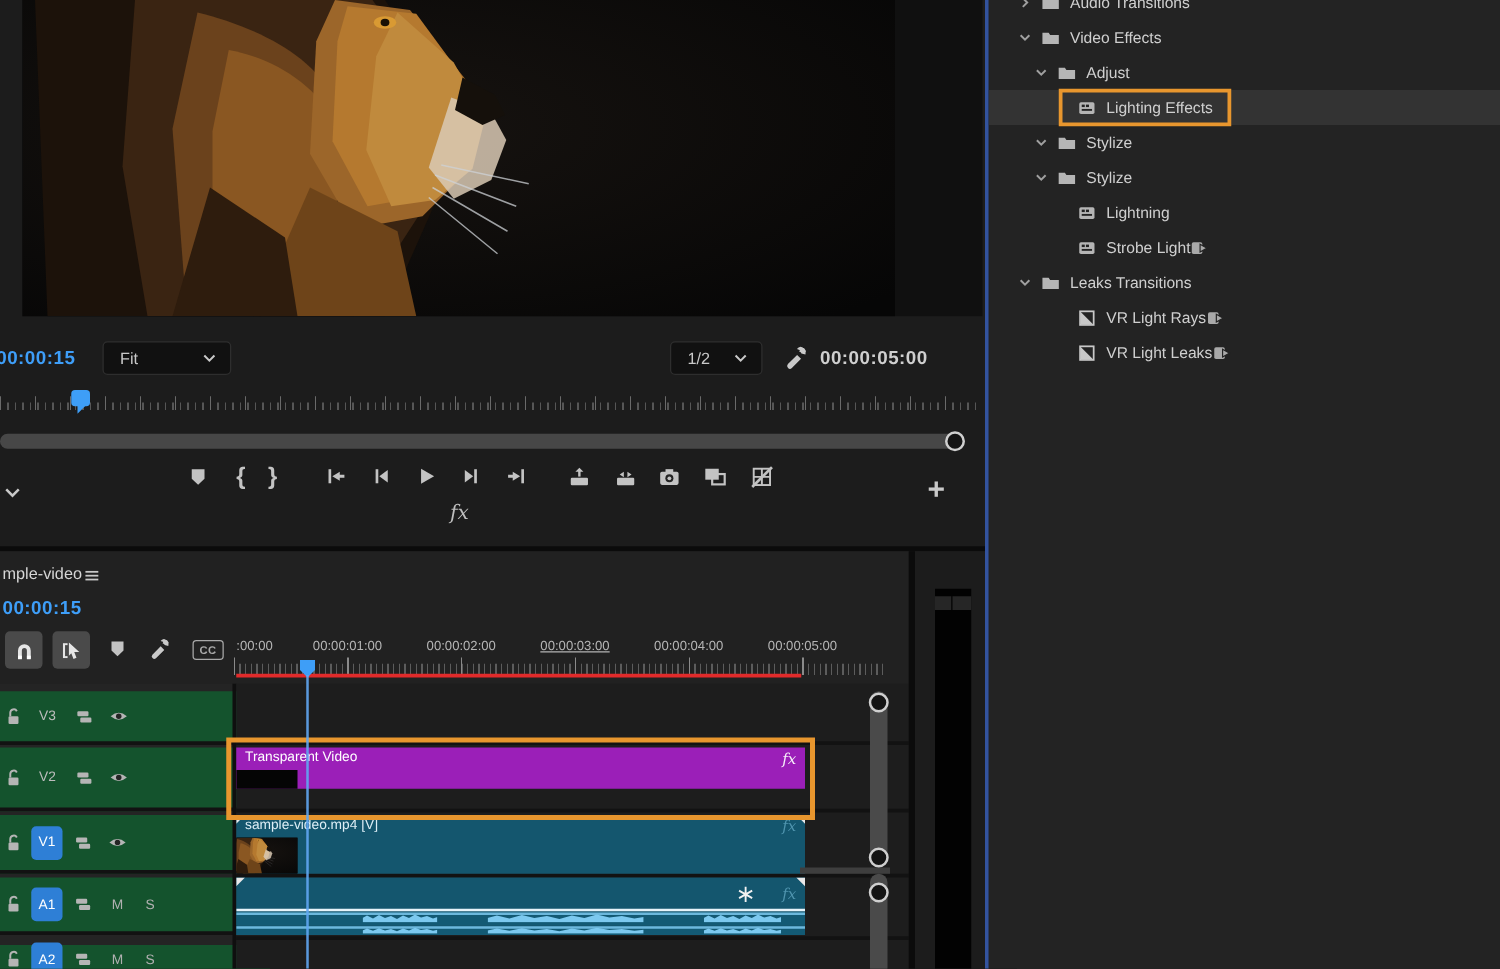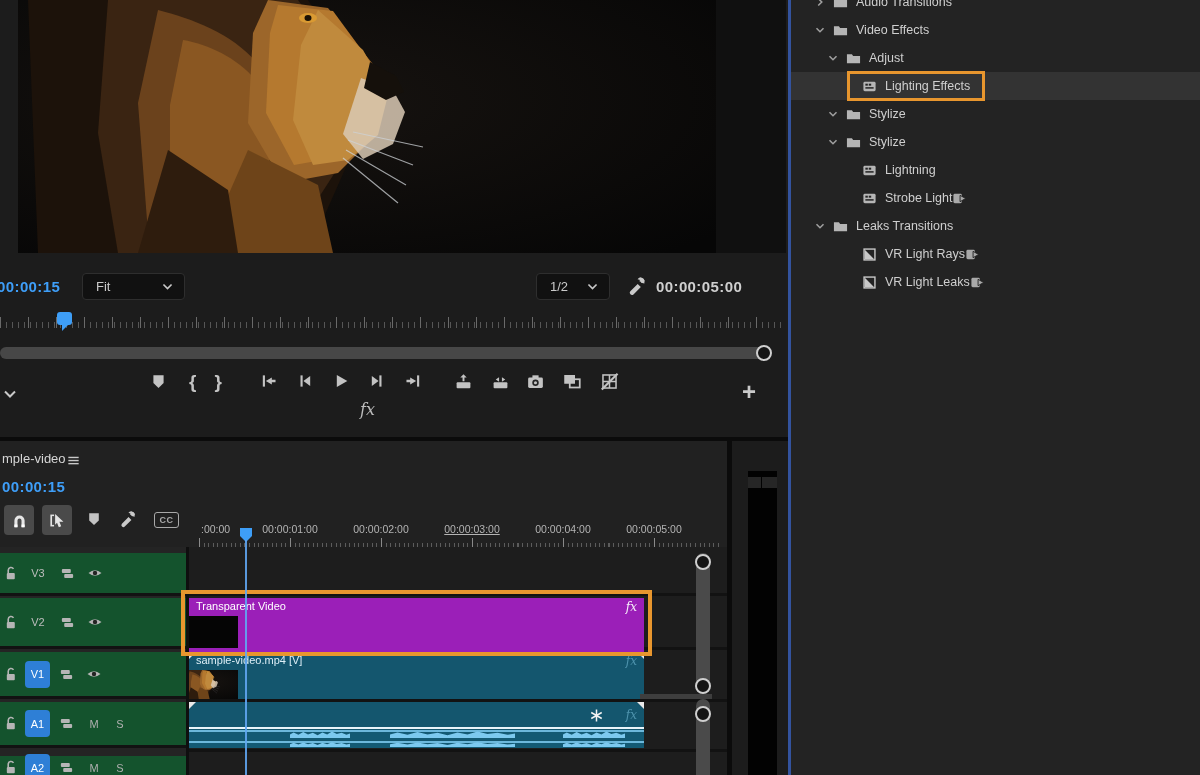--- a/index.html
+++ b/index.html
@@ -57,21 +57,21 @@
   
   #timeline { position:absolute; left:0; top:441px; width:727px; height:334px; background:#212121; }
   #tl-tab { position:absolute; left:2px; top:10px; color:#d6d6d6; font-size:13px; }
   #tl-menu { position:absolute; left:66px; top:12px; }
   #tl-tc { position:absolute; left:2px; top:37px; }
   .toolbtn { position:absolute; width:30px; height:30px; border-radius:4px; background:#4a4a4a;
              display:flex; align-items:center; justify-content:center; }
   .cc-box { position:absolute; left:154px; top:71px; width:25px; height:16px; border:1.6px solid #a9a9a9;
             border-radius:3px; color:#a9a9a9; font-size:9px; font-weight:bold; display:flex;
             align-items:center; justify-content:center; letter-spacing:.5px; }
-  #tl-ruler { position:absolute; left:201px; top:64px; width:538px; height:42px;margin-top:12px; }
+  #tl-ruler { position:absolute; left:189px; top:64px; width:538px; height:42px; }
   #tl-ruler .lab { position:absolute; top:6px; color:#b4b4b4; font-size:10.5px; white-space:nowrap; }
   #tl-ticks-min { position:absolute; left:-2px; top:26px; height:9px; width:520px;
      background:repeating-linear-gradient(90deg,#5c5c5c 0 1px,transparent 1px 4.55px); }
   #tl-ticks-maj { position:absolute; left:-2px; top:21px; height:14px; width:520px;
      background:repeating-linear-gradient(90deg,#8a8a8a 0 1px,transparent 1px 91px); }
   #render-bar { position:absolute; left:0; top:34px; width:452px; height:3px; background:#e12b2b; }
   #tl-playhead-head { position:absolute; left:239px; top:87px; z-index:6; }
   #tl-playhead-line { position:absolute; left:245px; top:99px; width:2px; height:235px;
      background:rgba(96,166,242,.9); z-index:6; }
   #tl-headers { position:absolute; left:0; top:106px; width:186px; height:228px; background:#242424; }
@@ -461,21 +461,21 @@
     <div id="tl-hsep"></div>
 
     <div id="tl-content">
       <div class="rowline" style="top:46px"></div>
       <div class="rowline" style="top:100px"></div>
       <div class="rowline" style="top:152px"></div>
       <div class="rowline" style="top:202px"></div>
 
       <div class="abs" style="left:0;top:51px;width:471px;height:66px">
         <div id="clip-annotation"></div>
-        <div class="clip" style="top:0;height:58px;background:#9b1fb8">
+        <div class="clip" style="top:0;height:33px;background:#9b1fb8">
           <div class="title">Transparent Video</div>
           <span class="fxbadge" style="color:#f6eef9">fx</span>
           <div class="abs" style="left:0;top:18px;width:49px;height:32px;background:#050505"></div>
         </div>
       </div>
 
       <div class="clip" style="top:105px;height:47px;background:#14566e">
         <div class="corner tl"></div>
         <div class="corner tr"></div>
         <div class="title" style="color:#ddeef6">sample-video.mp4 [V]</div>

